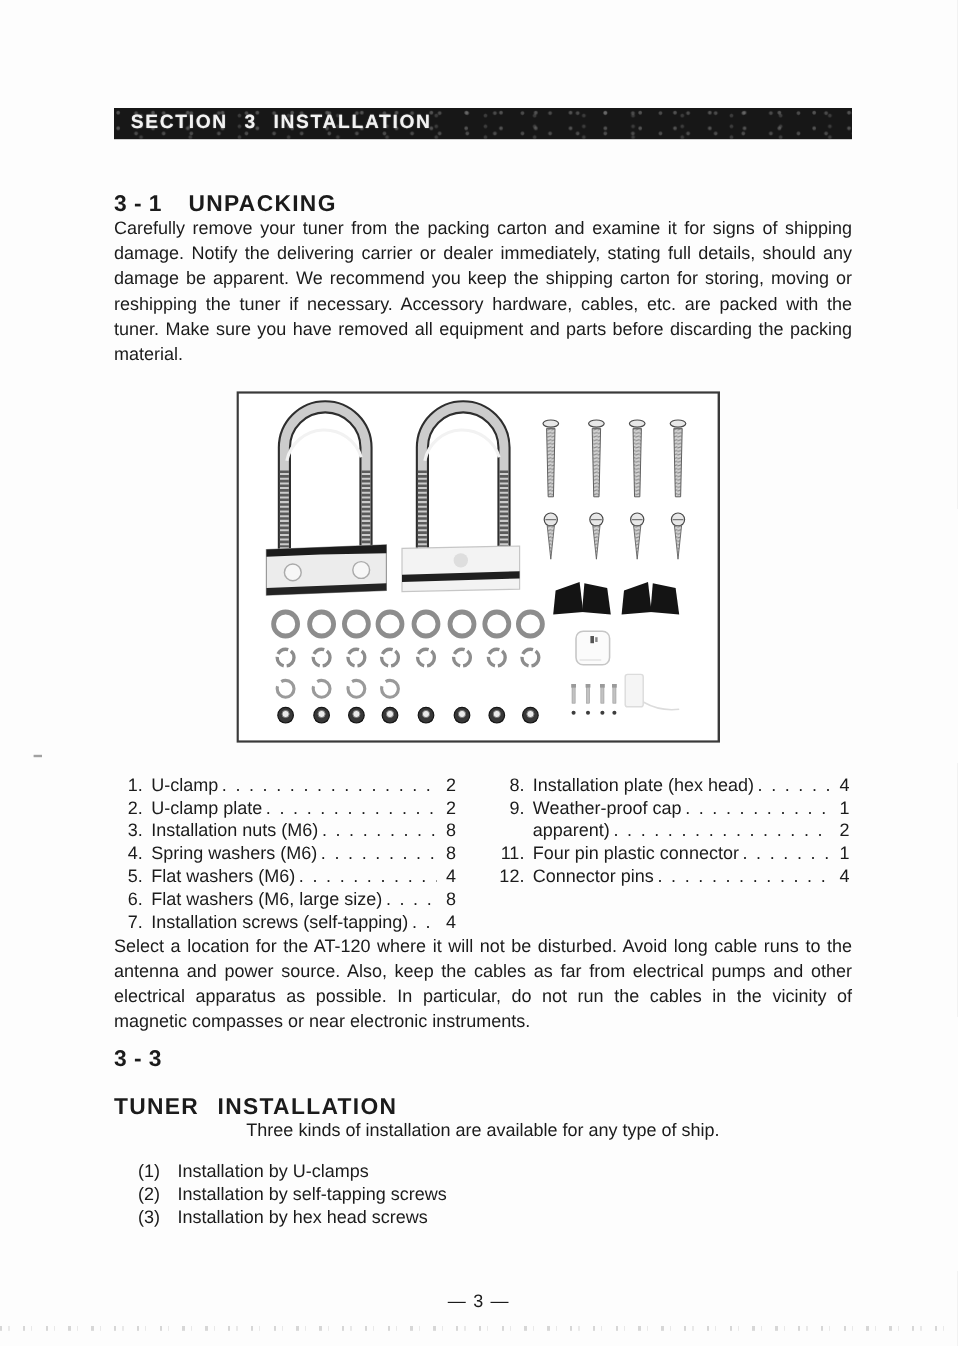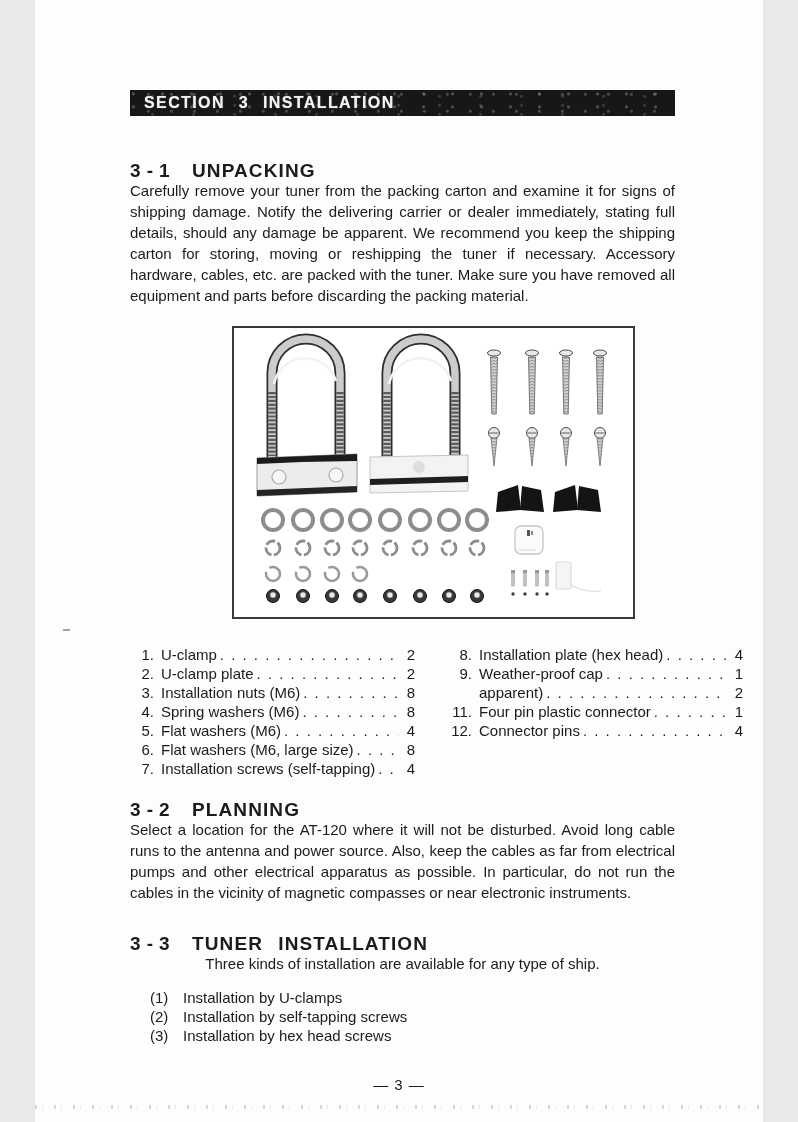--- a/index.html
+++ b/index.html
@@ -1,18 +1,18 @@
 <!DOCTYPE html>
 <html><head>
 <meta charset="utf-8">
 <style>
   html,body{margin:0;padding:0;background:#e9e9e9;}
   .page{
     position:relative;
-    width:728px;height:1122px;
+    width:798px;height:1122px;
     margin:0 auto;
     background:#fdfdfd;
     color:#1b1b1b;
     font-family:"Liberation Sans", sans-serif;
     box-sizing:border-box;
     padding:0 88px 0 95px;
     overflow:hidden;
   }
   
   .banner{
@@ -29,21 +29,21 @@
   .banner .banner-text{
     color:#f2f2f2;font-size:16px;font-weight:bold;
     letter-spacing:1.4px;word-spacing:8px;
     text-shadow:0 0 1px rgba(255,255,255,.6);
   }
   
   .sec-head{display:flex;gap:22px;margin:0;font-size:19px;font-weight:bold;letter-spacing:.4px;line-height:18px;}
   .sec-head .sec-title{letter-spacing:1.1px;word-spacing:9px;}
   .sec-head.unpacking{margin-top:46px;}
   .sec-head.planning{margin-top:23px;}
-  .sec-head.tuner{margin-top:32px;}
+  .sec-head.tuner{margin-top:12px;flex-direction:column;}
   
   p.body{margin:0 0 0;font-size:15px;line-height:21px;text-align:justify;}
   p.body.short{text-align:center;}
   
   .figure-box{margin:20px 0 0 102px;width:403px;height:293px;}
   .figure-box svg{display:block;}
   
   .parts{display:flex;margin-top:26px;font-size:15px;}
   .col-left{width:285px;}
   .col-right{width:295px;margin-left:33px;}
@@ -348,24 +348,20 @@
         </div>
       <div class="part-row">
           <span class="pno">12.</span>
           <span class="plabel">Connector pins</span>
           <span class="leader"></span>
           <span class="pqty">4</span>
         </div>
     </div>
   </div>
 
-  <h2 class="sec-head planning">
-    <span class="sec-num">3 - 2</span>
-    <span class="sec-title">PLANNING</span>
-  </h2>
   <p class="body">Select a location for the AT-120 where it will not be disturbed. Avoid long cable runs to the antenna and power source. Also, keep the cables as far from electrical pumps and other electrical apparatus as possible. In particular, do not run the cables in the vicinity of magnetic compasses or near electronic instruments.</p>
 
   <h2 class="sec-head tuner">
     <span class="sec-num">3 - 3</span>
     <span class="sec-title">TUNER INSTALLATION</span>
   </h2>
   <p class="body short">Three kinds of installation are available for any type of ship.</p>
 
   <div class="methods">
     <div class="method-row">

